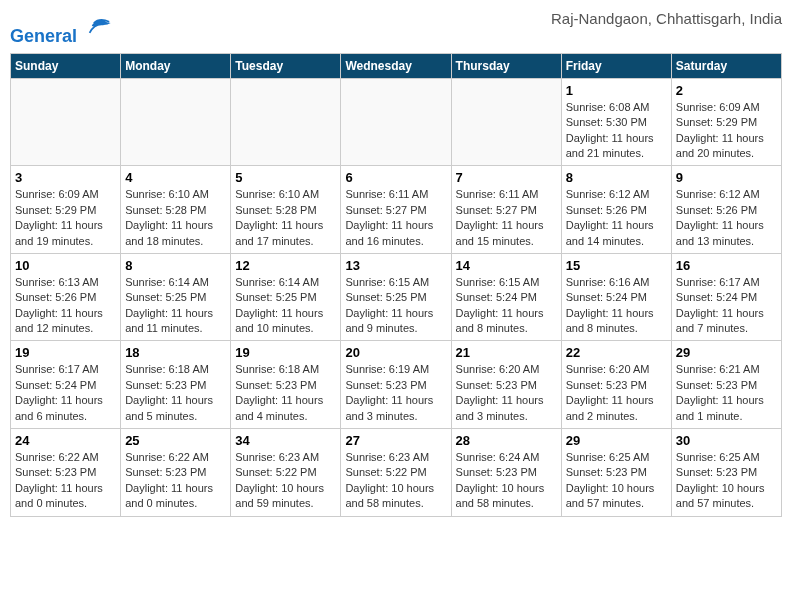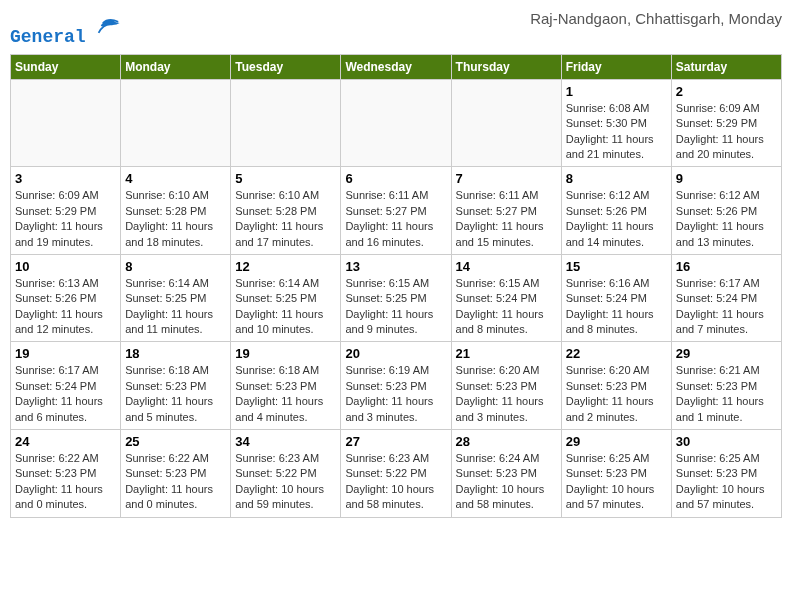--- a/index.html
+++ b/index.html
@@ -22,21 +22,20 @@
       margin-top: 4px;
     }
     .logo-text {
       font-size: 18px;
       font-weight: bold;
       color: #333;
       line-height: 1.1;
     }
     .logo-text span {
       color: #1a73c7;
-      font-family: Liberation Mono, monospace;
     }
     .logo-bird {
       width: 28px;
       height: 28px;
       margin-left: 2px;
     }
     .title-area {
       text-align: right;
     }
     .month-title {
@@ -47,21 +46,21 @@
     .location-title {
       font-size: 15px;
       color: #555;
     }
     .calendar {
       width: 100%;
       border-collapse: collapse;
       font-size: 11px;
     }
     .calendar th {
-      background: #4d7c0f;
+      background: #0c4a6e;
       color: #fff;
       padding: 5px 4px;
       text-align: left;
       font-weight: bold;
       font-size: 12px;
       border: 1px solid #ccc;
     }
     .calendar td {
       border: 1px solid #ccc;
       vertical-align: top;
@@ -97,21 +96,21 @@
       <div class="logo-text">
         <span>General</span>
         <svg class="logo-bird" viewBox="0 0 40 30" xmlns="http://www.w3.org/2000/svg">
           <path d="M8,22 Q15,8 28,10 Q20,6 12,12 Q18,4 32,8 Q24,2 14,8 Q22,0 36,6" stroke="#1a73c7" stroke-width="2.5" fill="none"></path>
           <path d="M22,10 Q30,5 38,8 Q32,12 22,10Z" fill="#1a73c7"></path>
         </svg>
       </div>
     </div>
   </div>
   <div class="title-area">
-    <div class="location-title">Raj-Nandgaon, Chhattisgarh, Monday</div>
+    <div class="location-title">Raj-Nandgaon, Chhattisgarh, India</div>
   </div>
 </div>
 
 <table class="calendar">
   <thead>
     <tr>
     <th>Sunday</th>
         <th>Monday</th>
         <th>Tuesday</th>
         <th>Wednesday</th>

